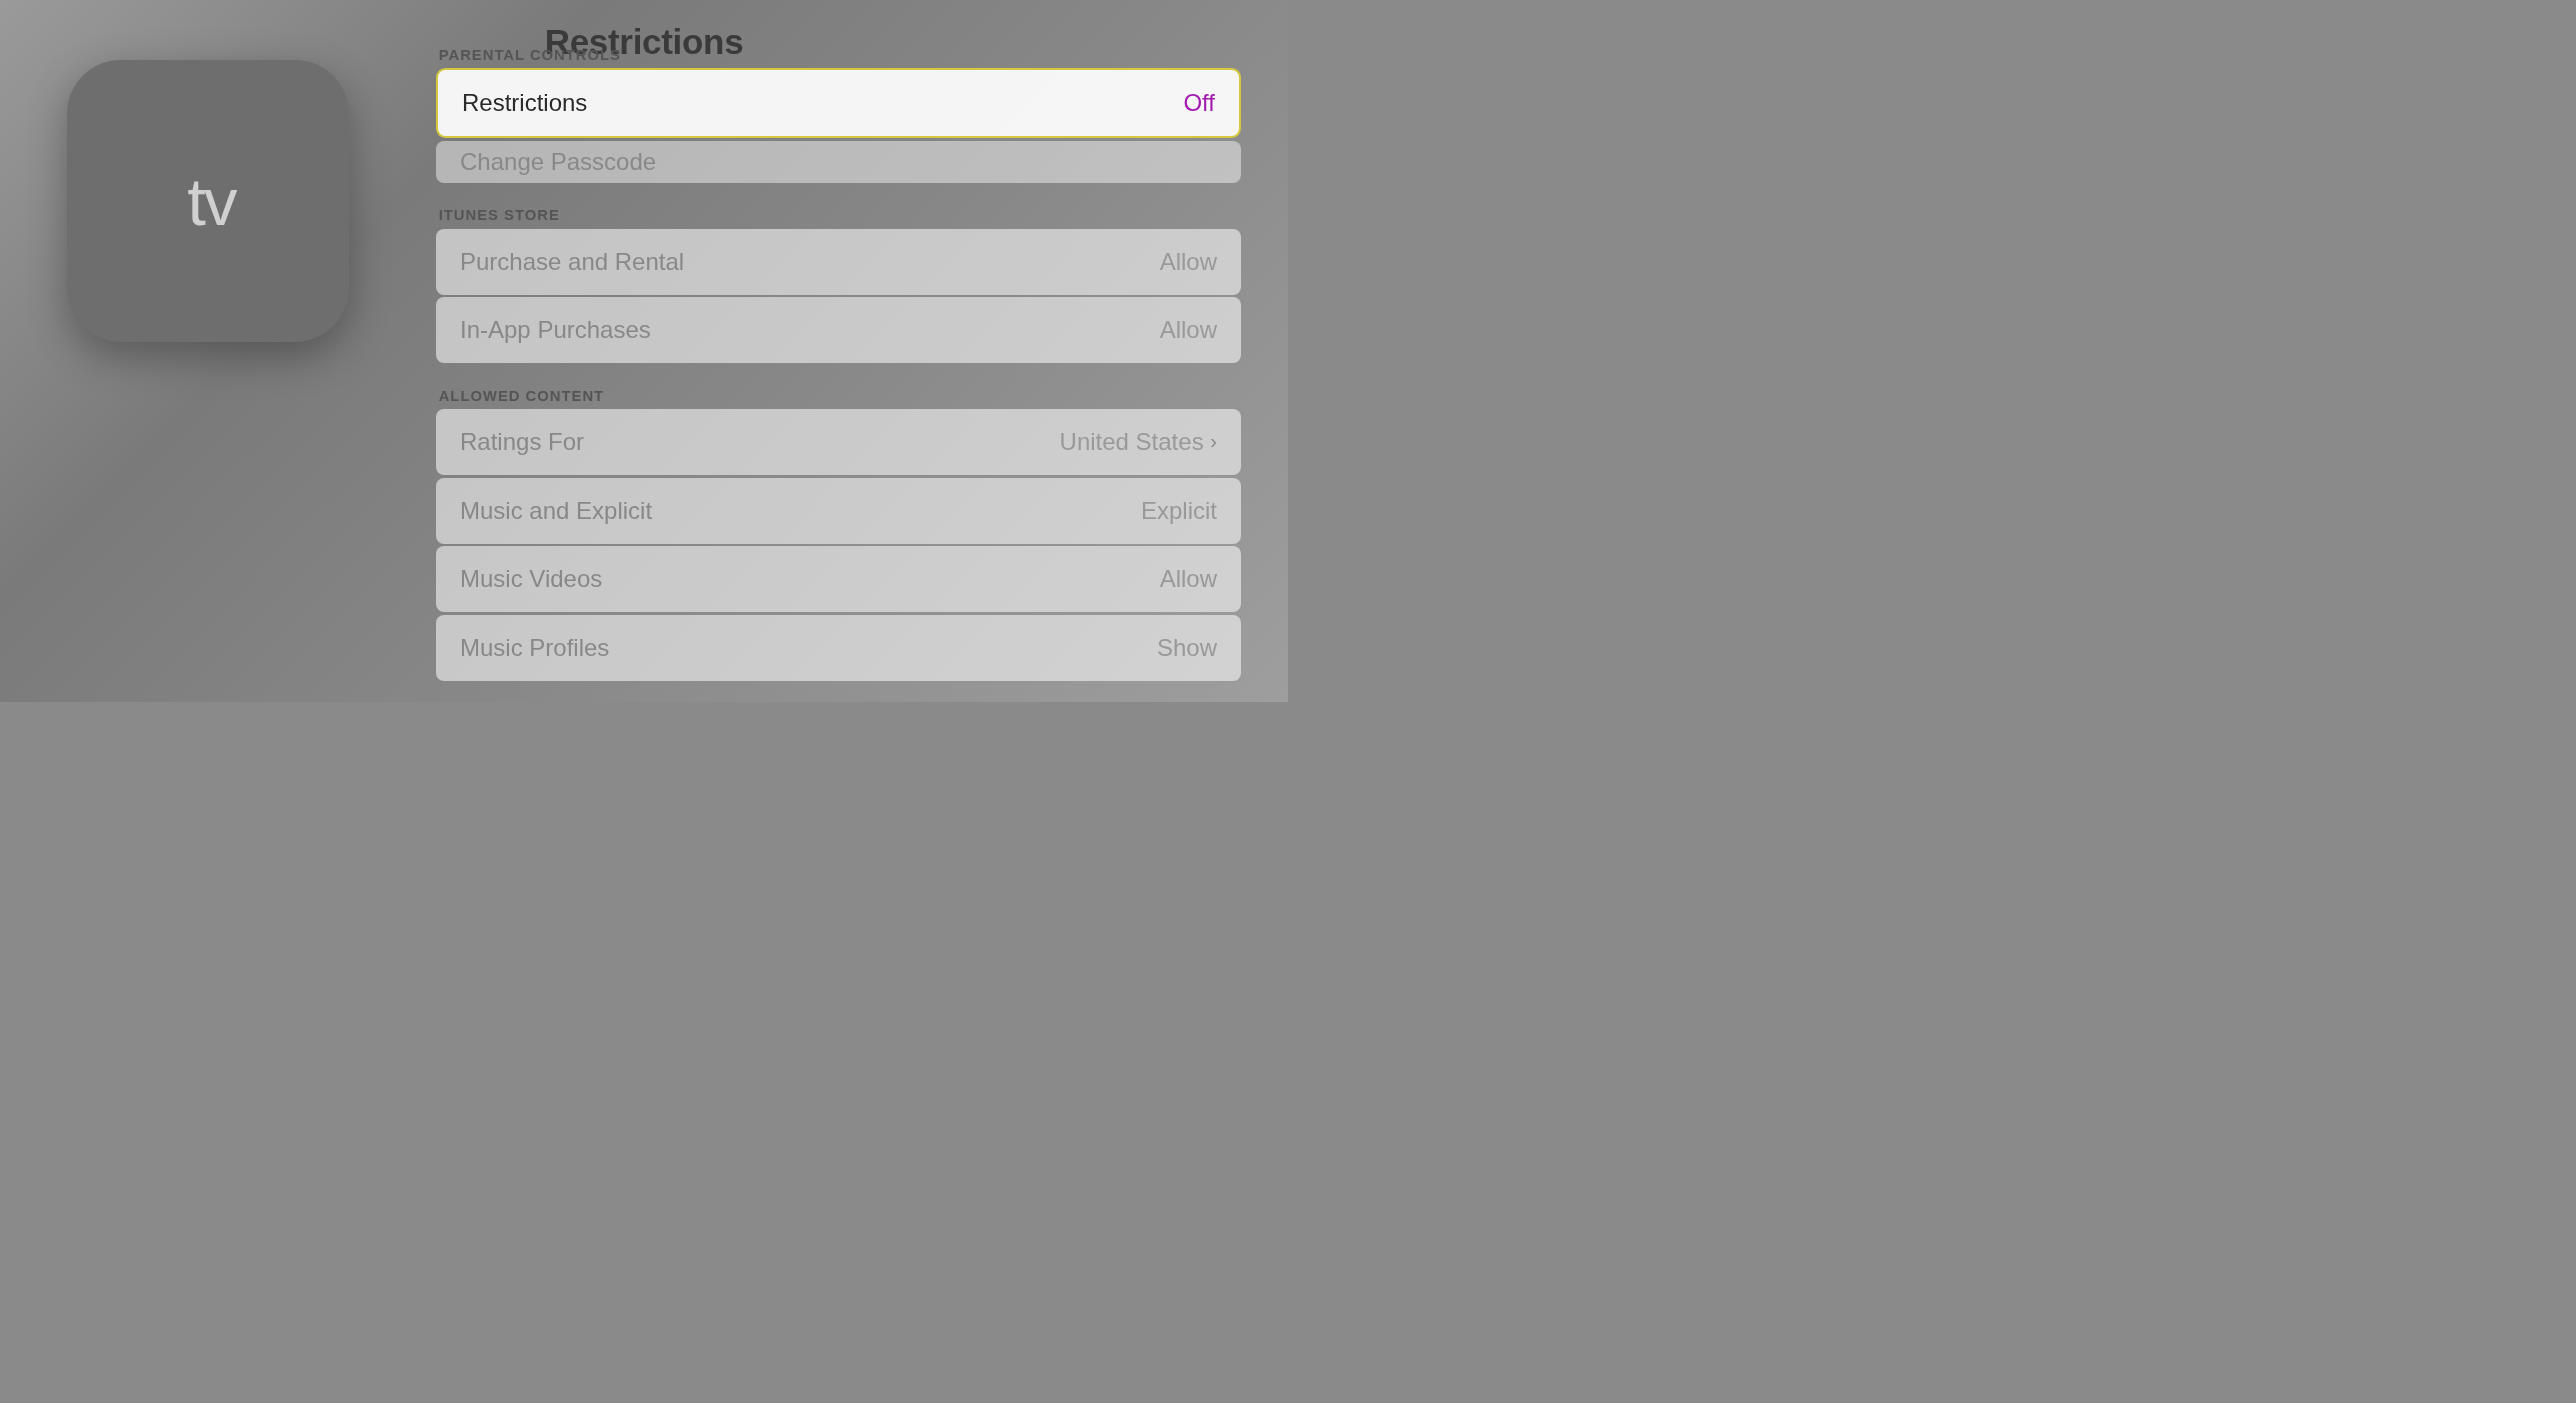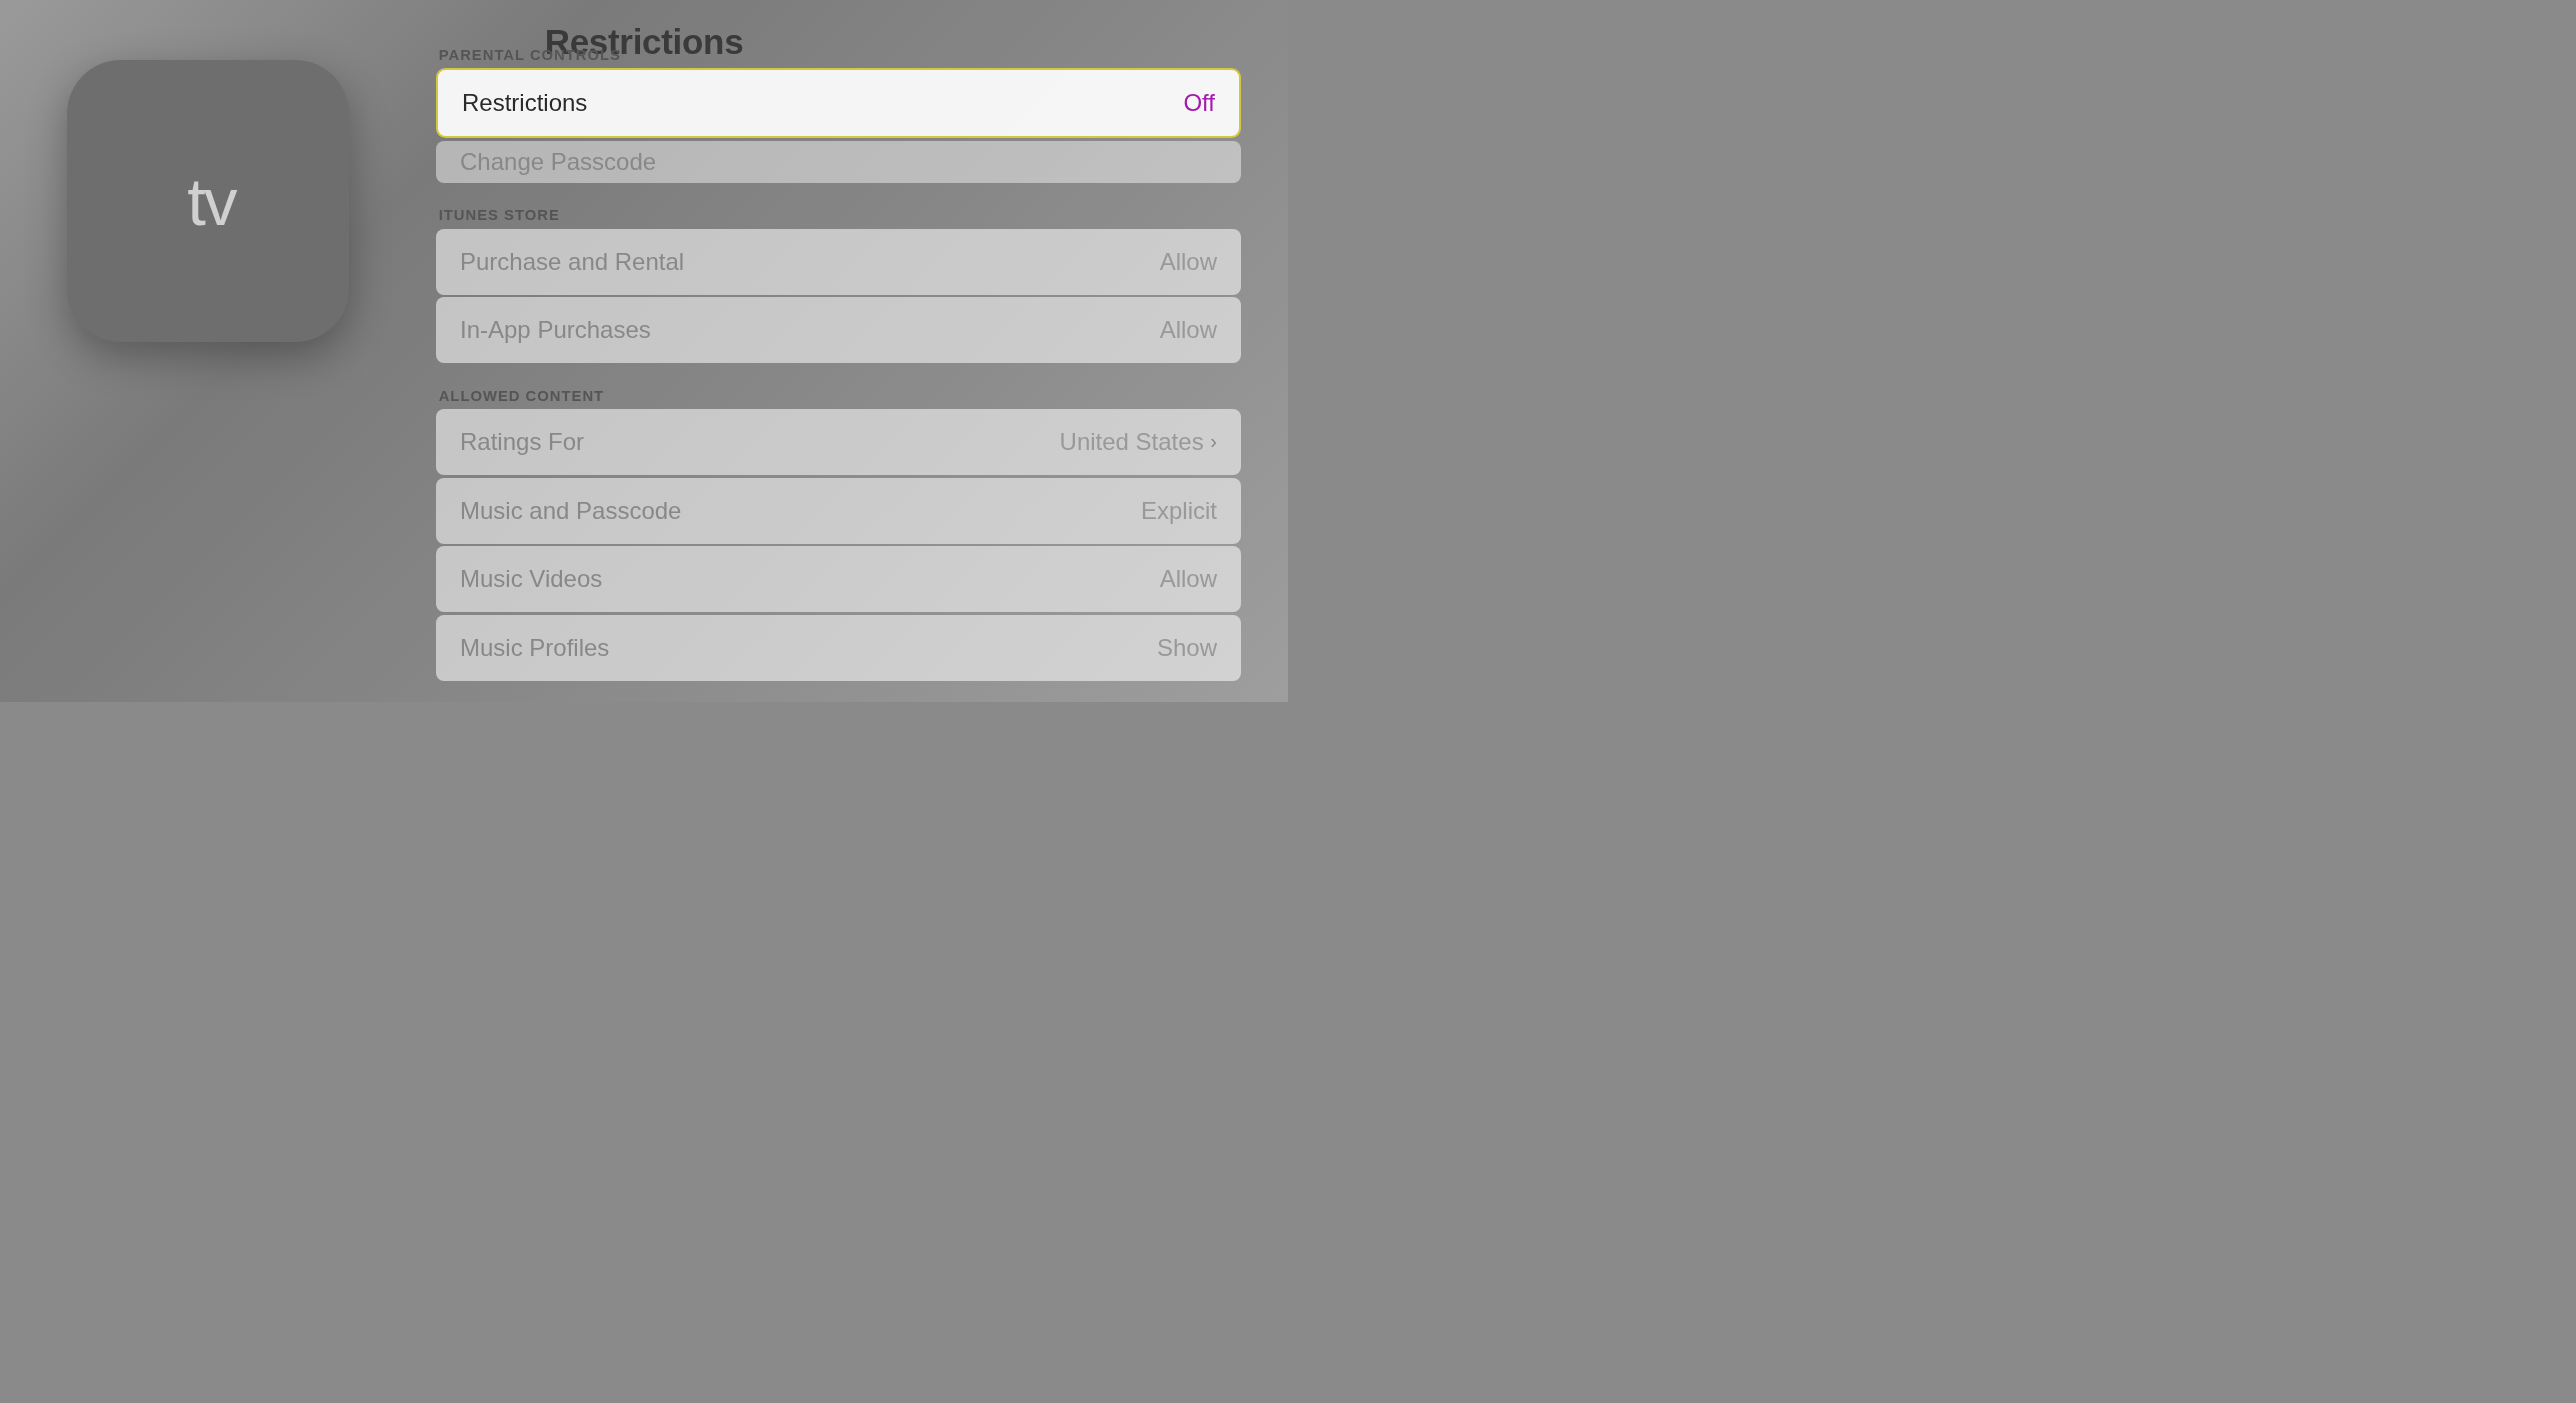--- a/index.html
+++ b/index.html
@@ -211,21 +211,21 @@
 
   <div class="menu-item disabled">
     <span class="menu-item-label">Ratings For</span>
     <span class="menu-item-value">
       <span>United States</span>
       <span class="chevron">›</span>
     </span>
   </div>
 
   <div class="menu-item disabled">
-    <span class="menu-item-label">Music and Passcode</span>
+    <span class="menu-item-label">Music and Explicit</span>
     <span class="menu-item-value">Explicit</span>
   </div>
 
   <div class="menu-item disabled">
     <span class="menu-item-label">Music Videos</span>
     <span class="menu-item-value">Allow</span>
   </div>
 
   <div class="menu-item disabled">
     <span class="menu-item-label">Music Profiles</span>

